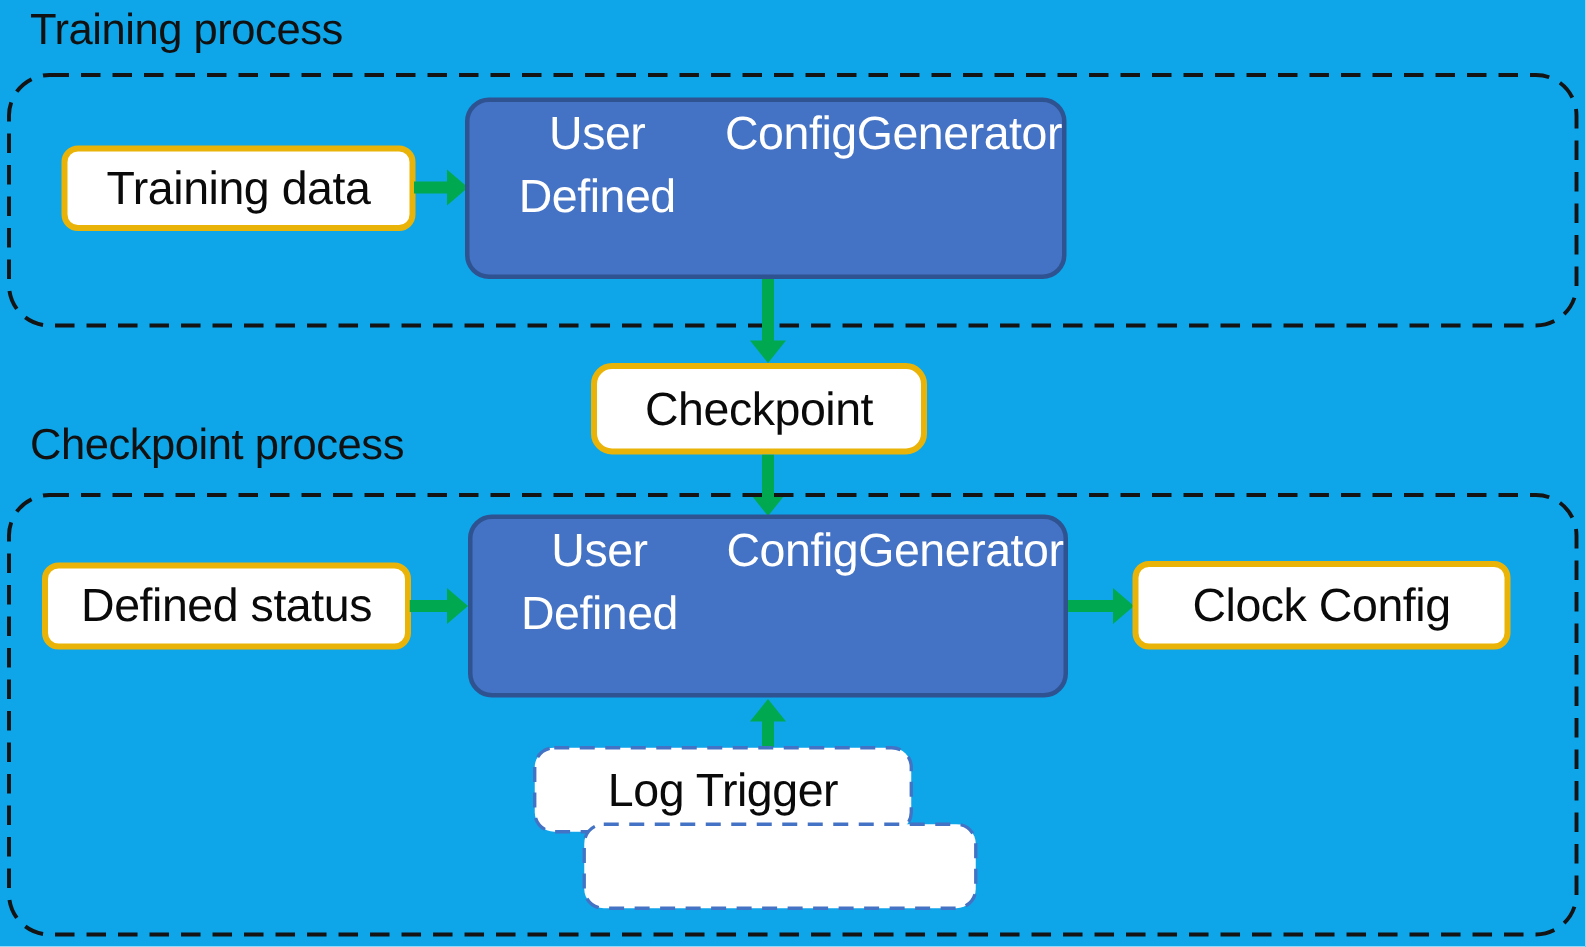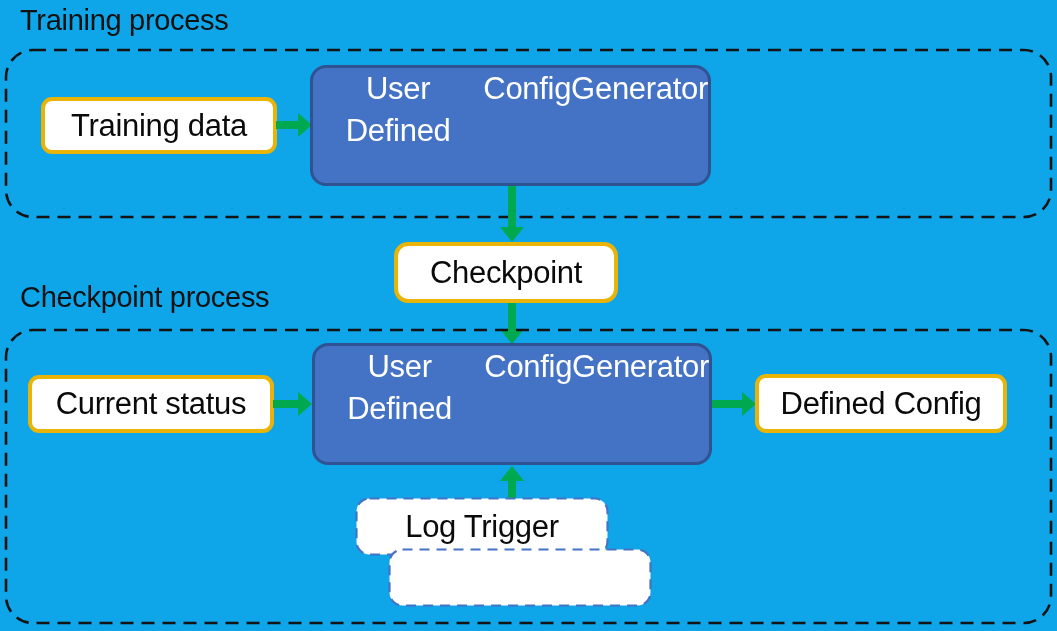--- a/index.html
+++ b/index.html
@@ -116,40 +116,40 @@
     <polygon points="2,26 26,26 14,41" fill="#00A94F"></polygon>
   </svg>
 
   <div class="section-label" style="left:20px; top:281px;">Checkpoint process</div>
 
   <svg class="container-svg" style="left:4px; top:328px;" width="1049" height="298">
     <rect x="2" y="2" width="1045" height="293" rx="27" fill="none" stroke="#141414" stroke-width="2.6" stroke-dasharray="13 8"></rect>
   </svg>
 
   <div class="node-box" style="left:28px; top:375px; width:246px; height:58px;">
-    <span>Current status</span>
+    <span>Defined status</span>
   </div>
 
   <svg class="arrow-svg" style="left:273px; top:390px;" width="40" height="28">
     <rect x="0" y="10" width="26" height="8" fill="#00A94F"></rect>
     <polygon points="25,2 39,14 25,26" fill="#00A94F"></polygon>
   </svg>
 
   <div class="gen-box" style="left:312px; top:343px; width:400px; height:122px;">
     <span>User Defined</span>
     <span>ConfigGenerator</span>
   </div>
 
   <svg class="arrow-svg" style="left:712px; top:390px;" width="45" height="28">
     <rect x="0" y="10" width="31" height="8" fill="#00A94F"></rect>
     <polygon points="30,2 44,14 30,26" fill="#00A94F"></polygon>
   </svg>
 
   <div class="node-box" style="left:755px; top:374px; width:252px; height:59px;">
-    <span>Defined Config</span>
+    <span>Clock Config</span>
   </div>
 
   <svg class="arrow-svg" style="left:498px; top:466px;" width="28" height="32">
     <polygon points="2,15 26,15 14,0" fill="#00A94F"></polygon>
     <rect x="10" y="14" width="8" height="18" fill="#00A94F"></rect>
   </svg>
 
   <div class="trigger-box" style="left:355px; top:497px; width:254px; height:59px; z-index:1;">
     <svg width="254" height="59">
       <rect x="1.5" y="1.5" width="251" height="56" rx="13" fill="#ffffff" stroke="#4472C4" stroke-width="2.2" stroke-dasharray="10 7"></rect>

